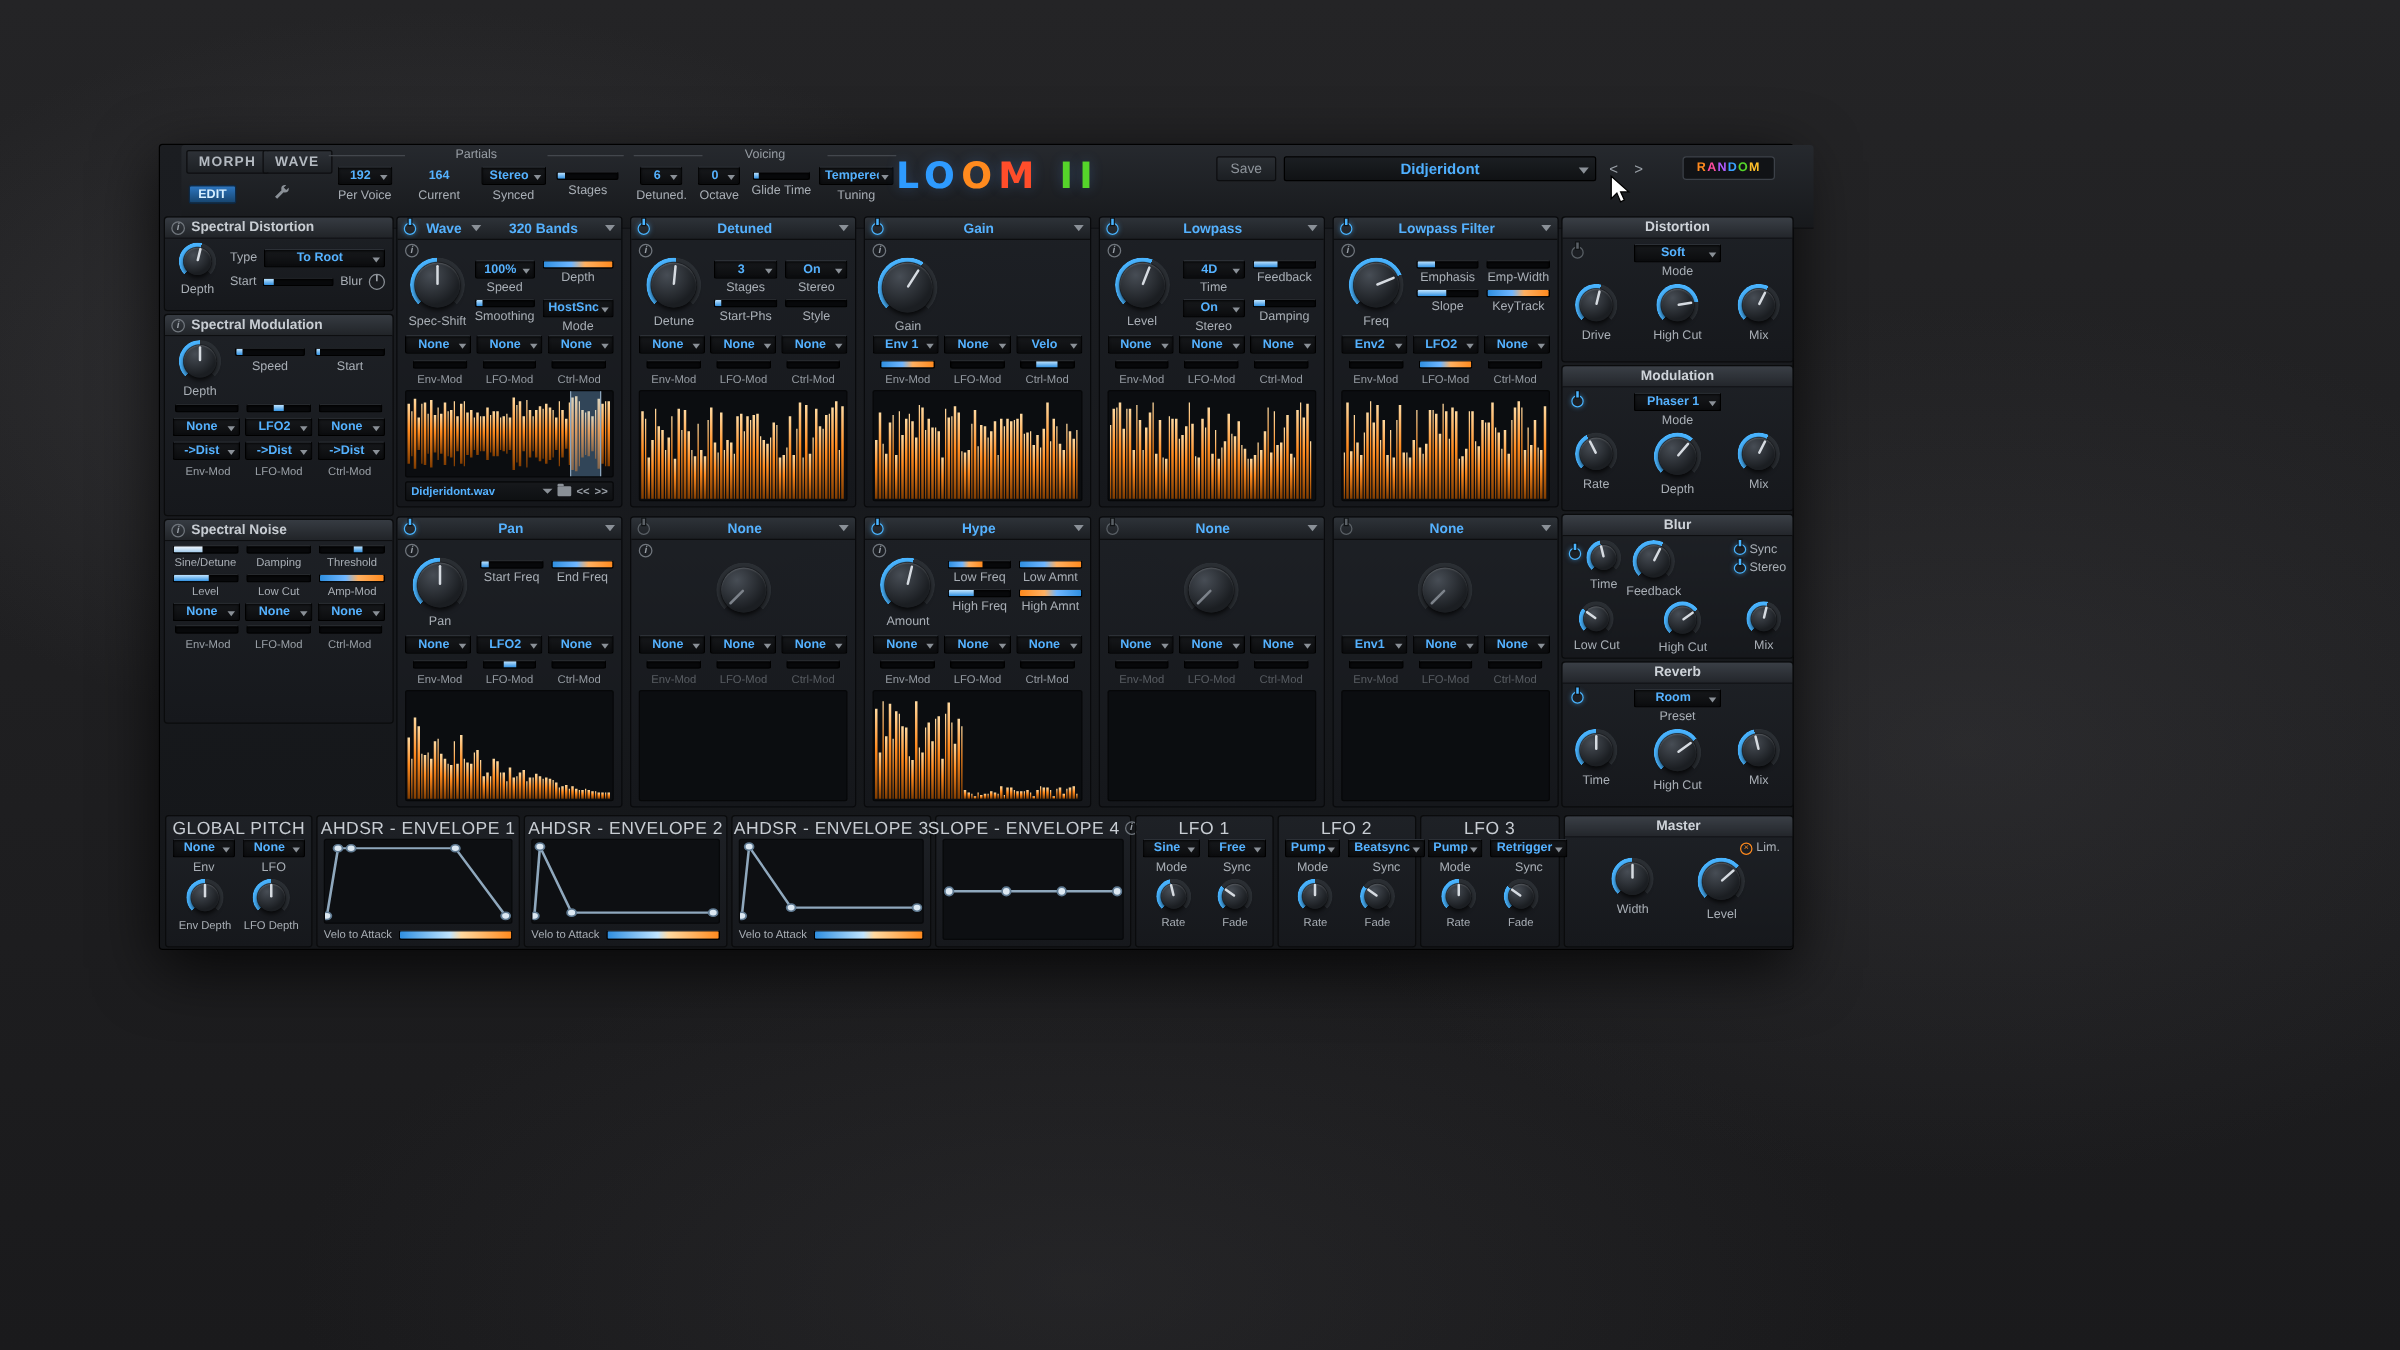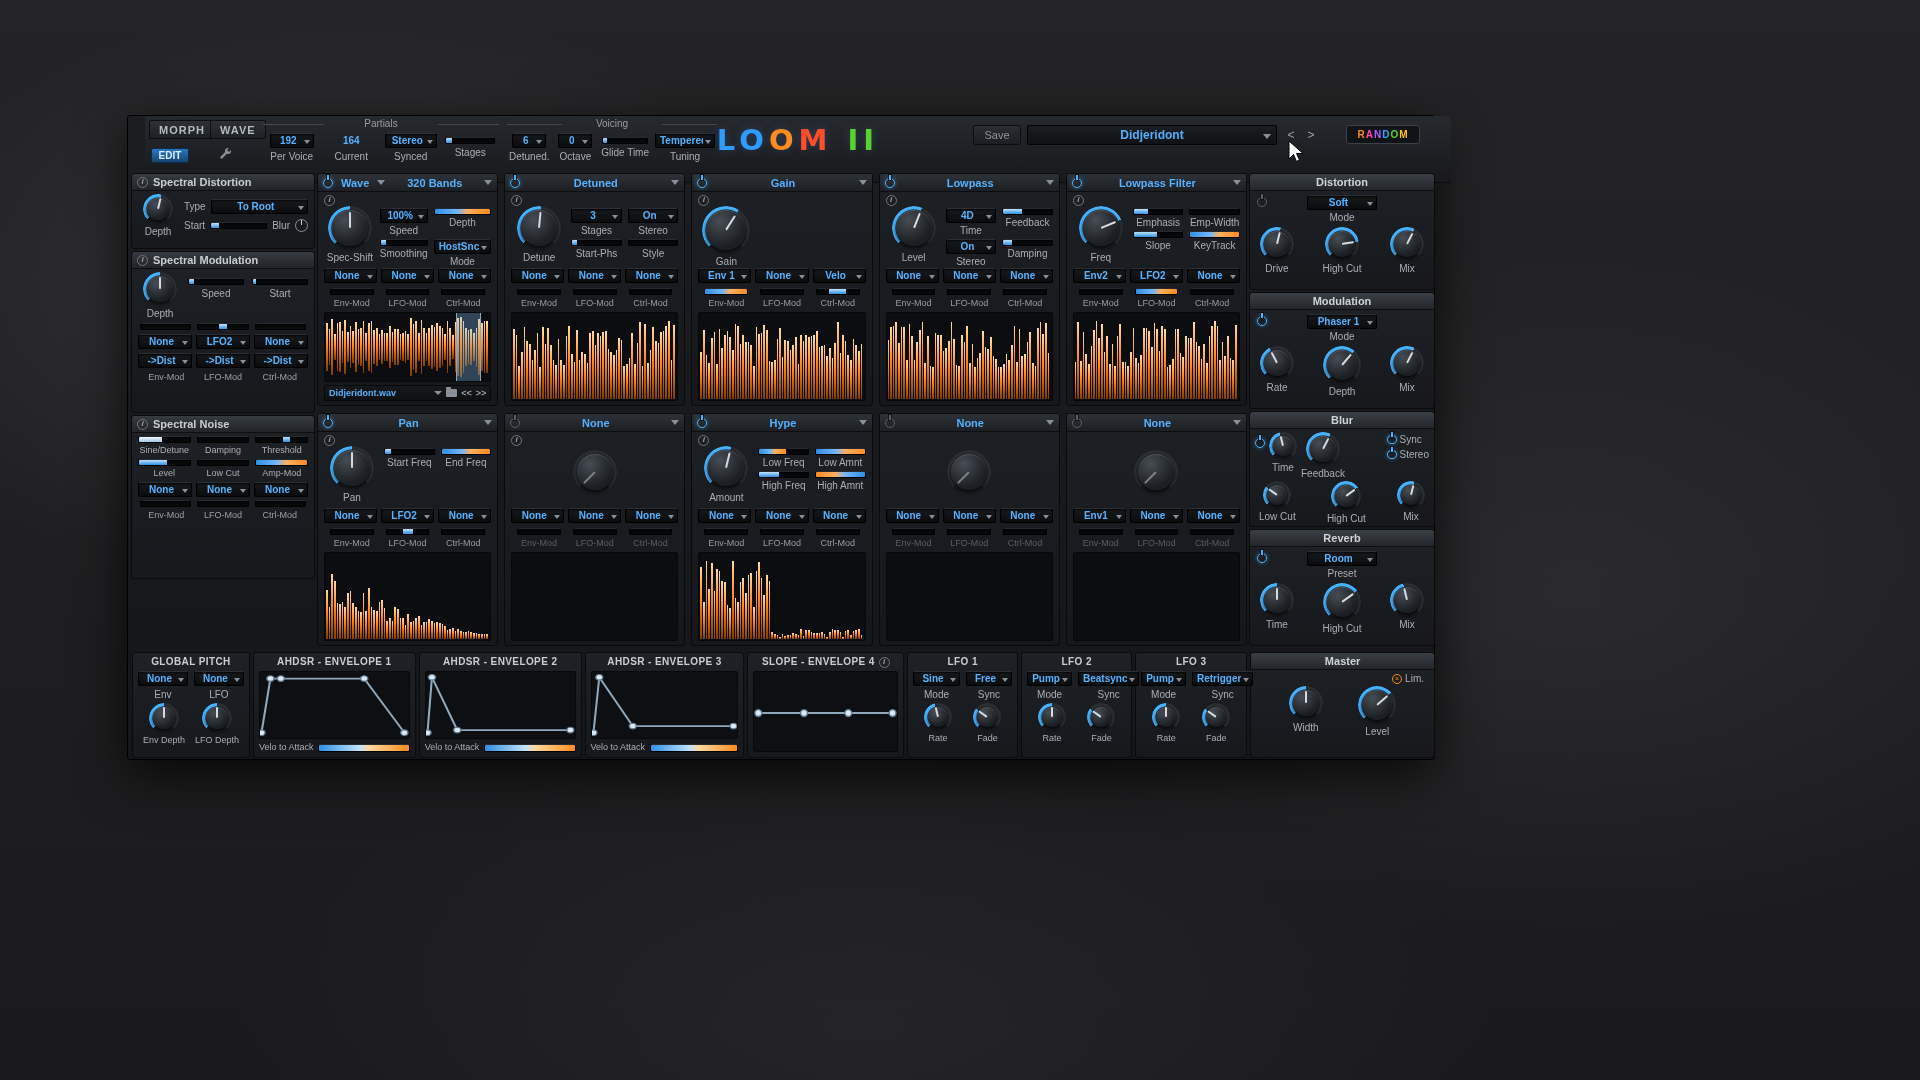--- a/index.html
+++ b/index.html
@@ -164,21 +164,21 @@
   .knobs3{display:flex;justify-content:space-between;width:100%;padding:0 4px;margin-top:4px}
   .delay-top{display:flex;align-items:flex-start;width:100%;gap:4px;margin-top:1px}
   .syncstack{margin-left:auto;display:flex;flex-direction:column;gap:4px;padding-top:2px}
   .syncitem{display:flex;align-items:center;gap:3px}
   .syncitem .pwr{width:9px;height:9px}
   .knobsrow{display:flex;justify-content:space-between;width:100%;padding:0 4px;margin-top:2px}
   
   .bottomrow{position:absolute;left:4px;top:536px;width:1303px;height:106px;display:flex;gap:3px}
   .bpanel{background:linear-gradient(#1e2126,#16181c);border:1px solid #0a0b0c;border-radius:3px;
     padding:2px 5px 3px;display:flex;flex-direction:column}
-  .btitle{font-size:10px;font-weight:bold;color:#c8cdd3;text-align:left;height:14px;line-height:14px;
+  .btitle{font-size:14px;font-weight:normal;color:#c8cdd3;text-align:left;height:14px;line-height:14px;
     letter-spacing:.4px;white-space:nowrap;display:flex;align-items:center;justify-content:center;gap:4px}
   .bp-gp{width:118px}.bp-env{width:163px}.bp-env3{width:160px}.bp-slope{width:157px}
   .bp-lfo{width:111px}.bp-master{width:185px;padding:0}
   .gp2{display:flex;gap:6px;margin-top:2px}
   .gp2 .gcol{flex:1}
   .knobs2{display:flex;justify-content:space-around;margin-top:3px}
   .env-graph{flex:1;margin:2px 0;background:#0d0f12;border:1px solid #07080a;border-radius:2px;position:relative;min-height:44px}
   .env-graph svg{position:absolute;inset:0;width:100%;height:100%}
   .velorow{display:flex;align-items:center;gap:5px;height:13px}
   .velorow .hs{flex:1;height:8px}

